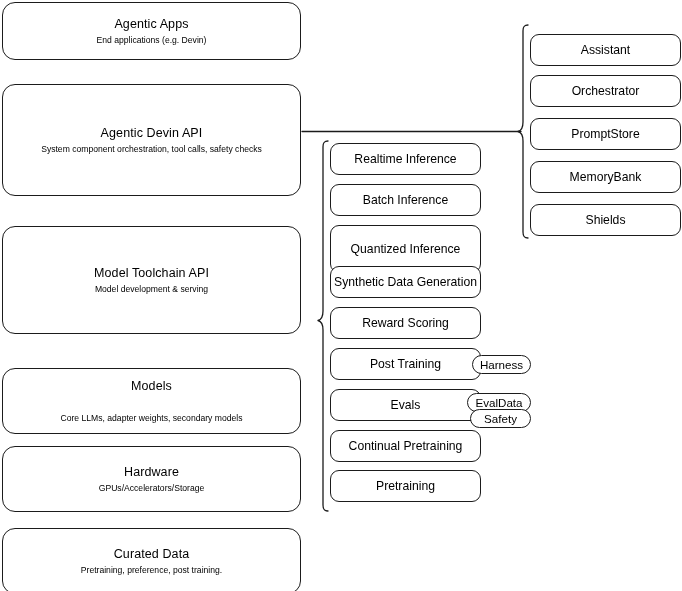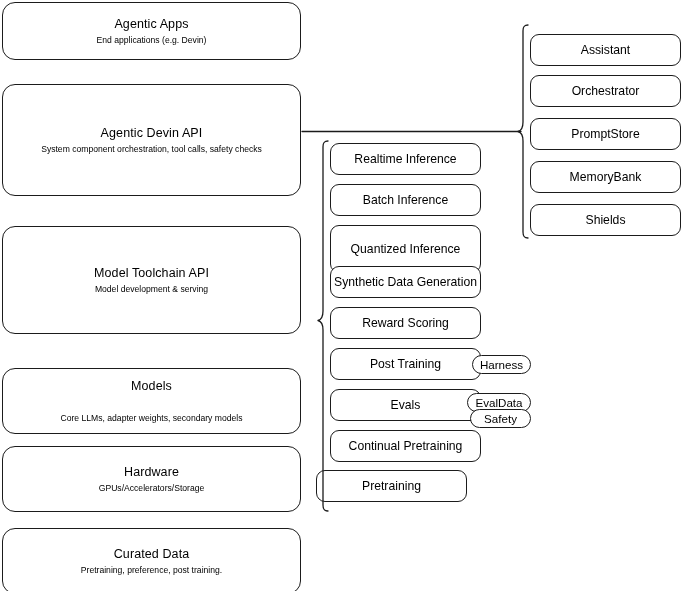--- a/index.html
+++ b/index.html
@@ -179,21 +179,21 @@
   </div>
   <div class="pill-box" style="left:330px; top:348px; width:151px; height:32px;">
     <span class="pill-label">Post Training</span>
   </div>
   <div class="pill-box" style="left:330px; top:389px; width:151px; height:32px;">
     <span class="pill-label">Evals</span>
   </div>
   <div class="pill-box" style="left:330px; top:430px; width:151px; height:32px;">
     <span class="pill-label">Continual Pretraining</span>
   </div>
-  <div class="pill-box" style="left:316px; top:470px; width:151px; height:32px;">
+  <div class="pill-box" style="left:330px; top:470px; width:151px; height:32px;">
     <span class="pill-label">Pretraining</span>
   </div>
 
   <div class="badge-oval" style="left:472px; top:355px; width:59px; height:19px;">
     <span class="badge-label">Harness</span>
   </div>
   <div class="badge-oval" style="left:467px; top:393px; width:64px; height:19px;">
     <span class="badge-label">EvalData</span>
   </div>
   <div class="badge-oval" style="left:470px; top:409px; width:61px; height:19px;">

